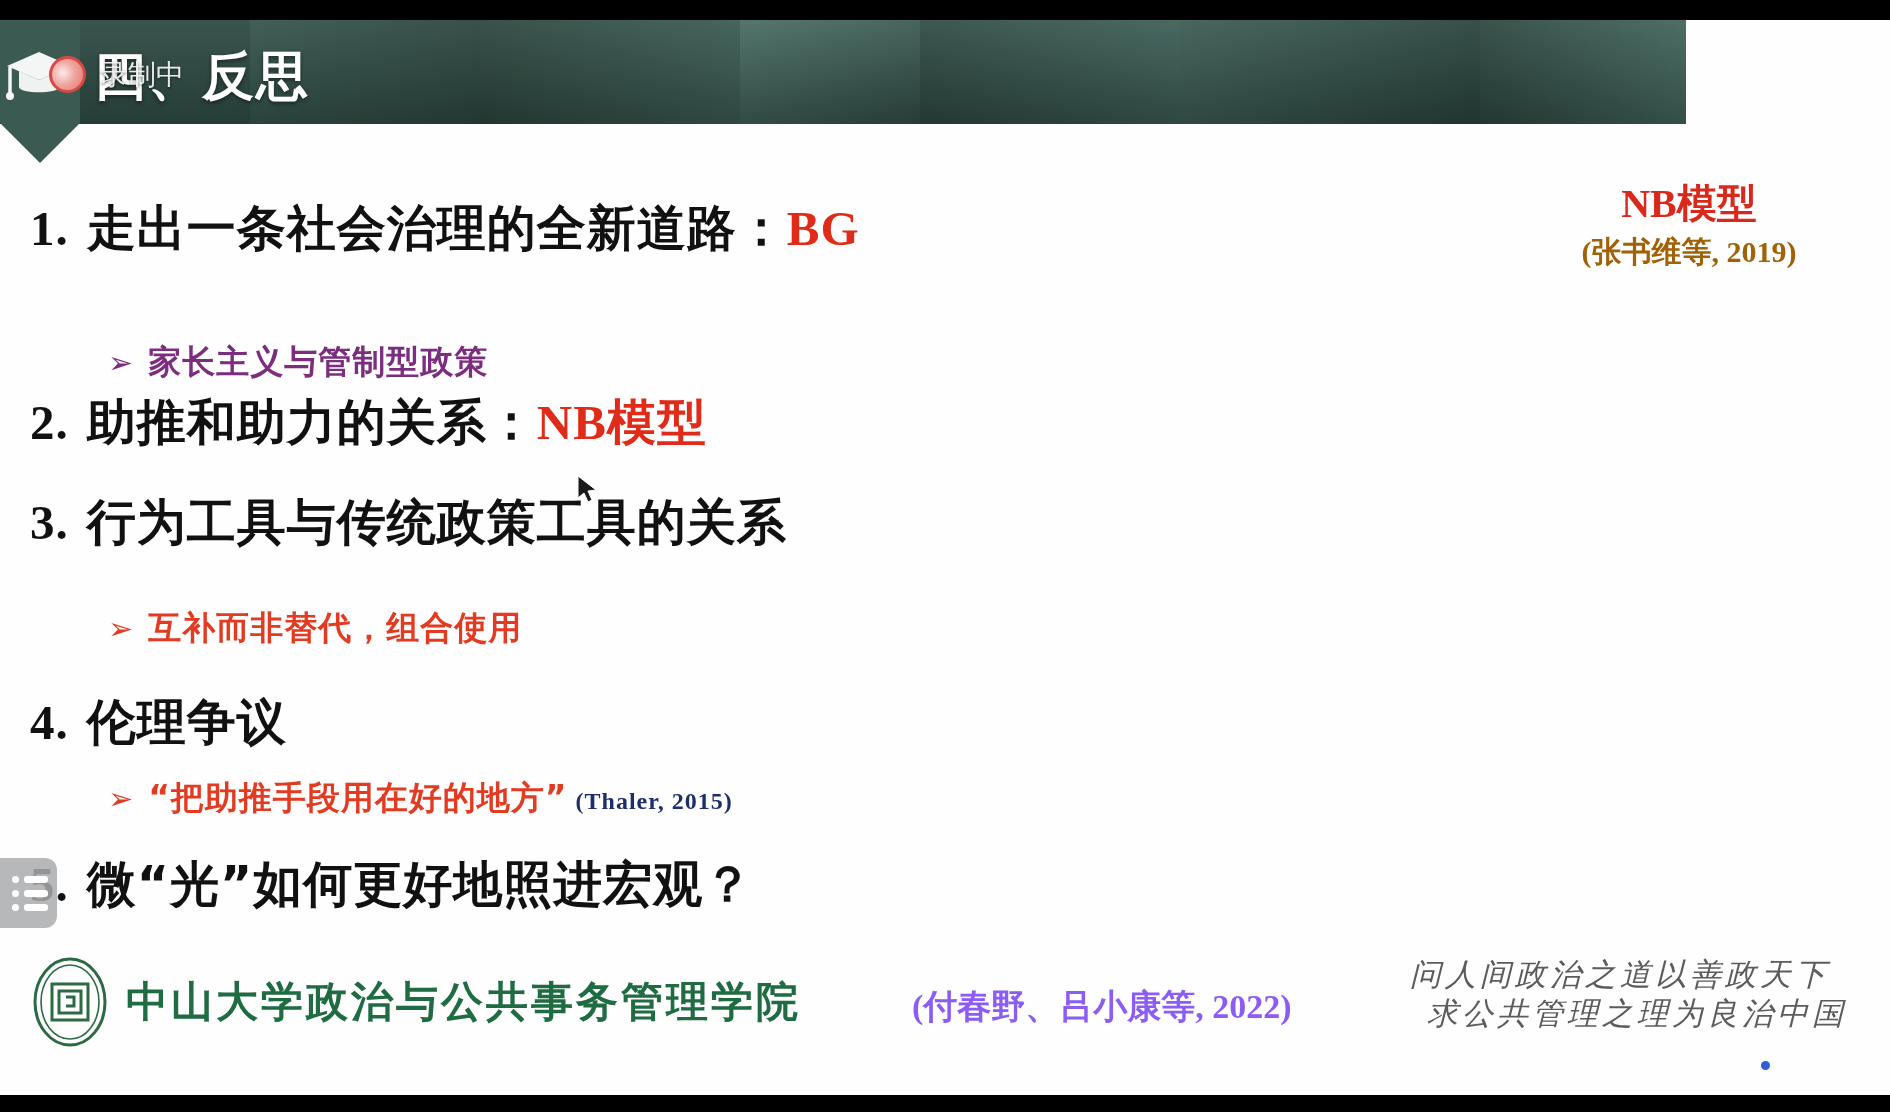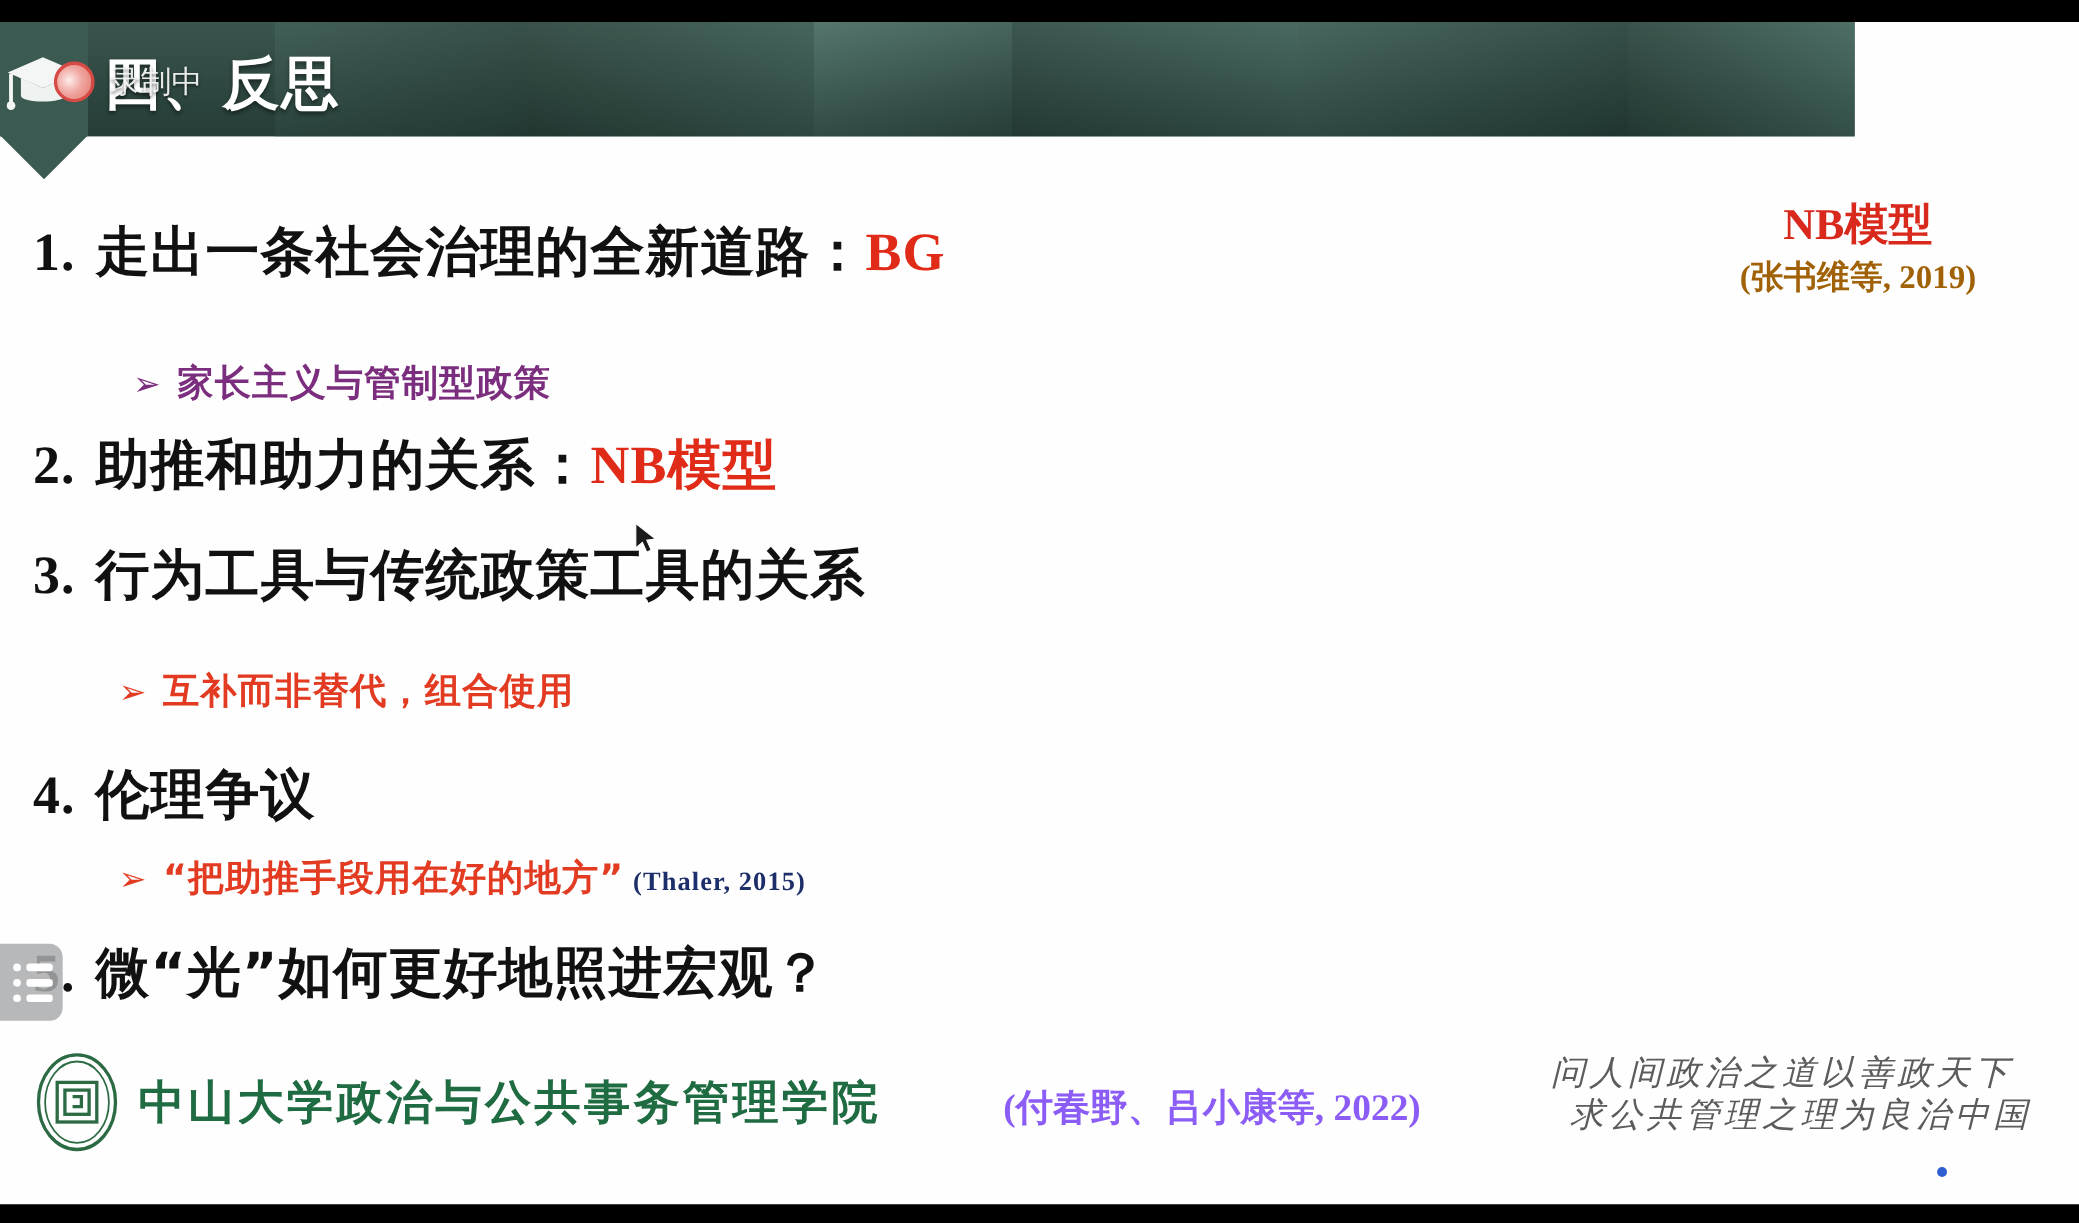--- a/index.html
+++ b/index.html
@@ -137,21 +137,21 @@
 
       <div class="nb-note">
         <div class="nb-title">NB模型</div>
         <div class="nb-cite">(张书维等, 2019)</div>
       </div>
 
       <div class="item" style="left:30px;top:72px;">
         <span class="num">1.</span>
         <span>走出一条社会治理的全新道路：</span><span class="accent-red">BG</span>
       </div>
-      <div class="sub sub-purple" style="left:108px;top:202px;margin-left:13px;">
+      <div class="sub sub-purple" style="left:108px;top:216px;">
         <span class="arrow">➢</span><span>家长主义与管制型政策</span>
       </div>
 
       <div class="item" style="left:30px;top:266px;">
         <span class="num">2.</span>
         <span>助推和助力的关系：</span><span class="accent-red">NB模型</span>
       </div>
 
       <div class="item" style="left:30px;top:366px;">
         <span class="num">3.</span>

